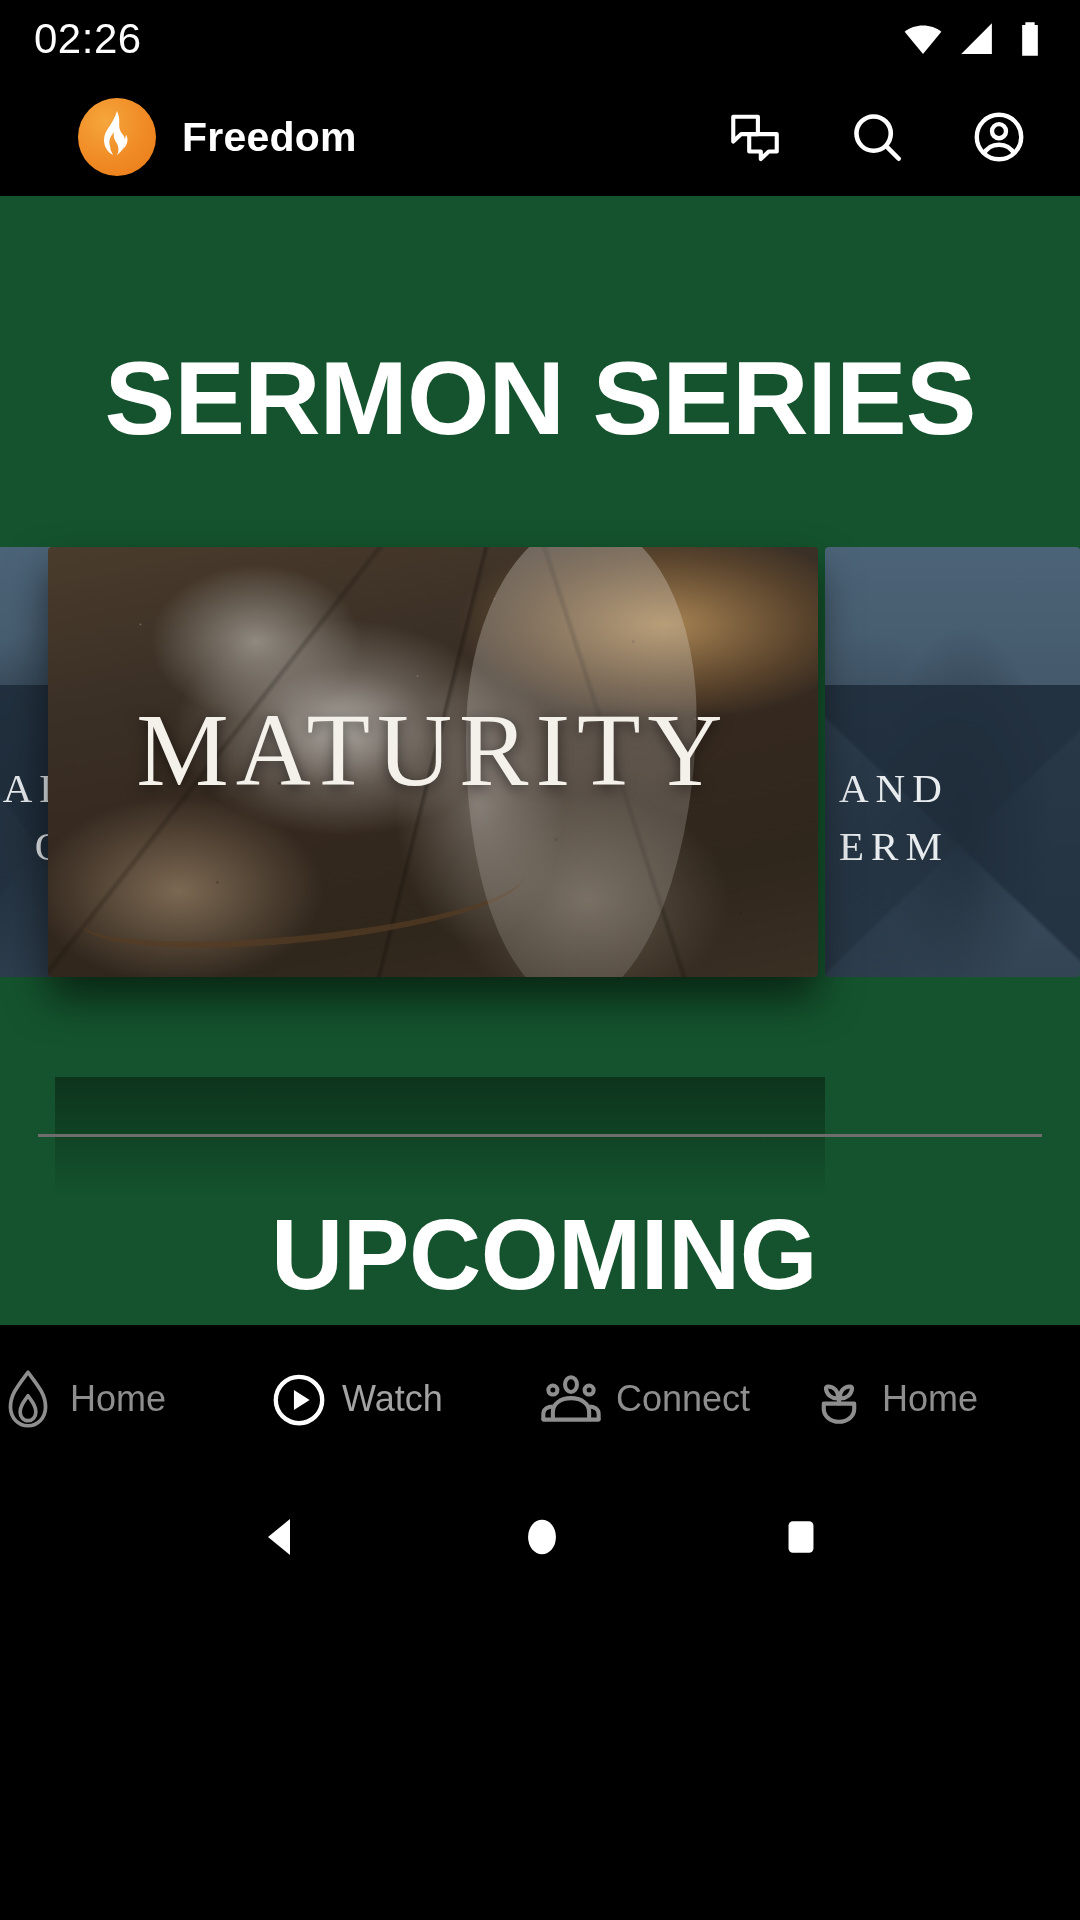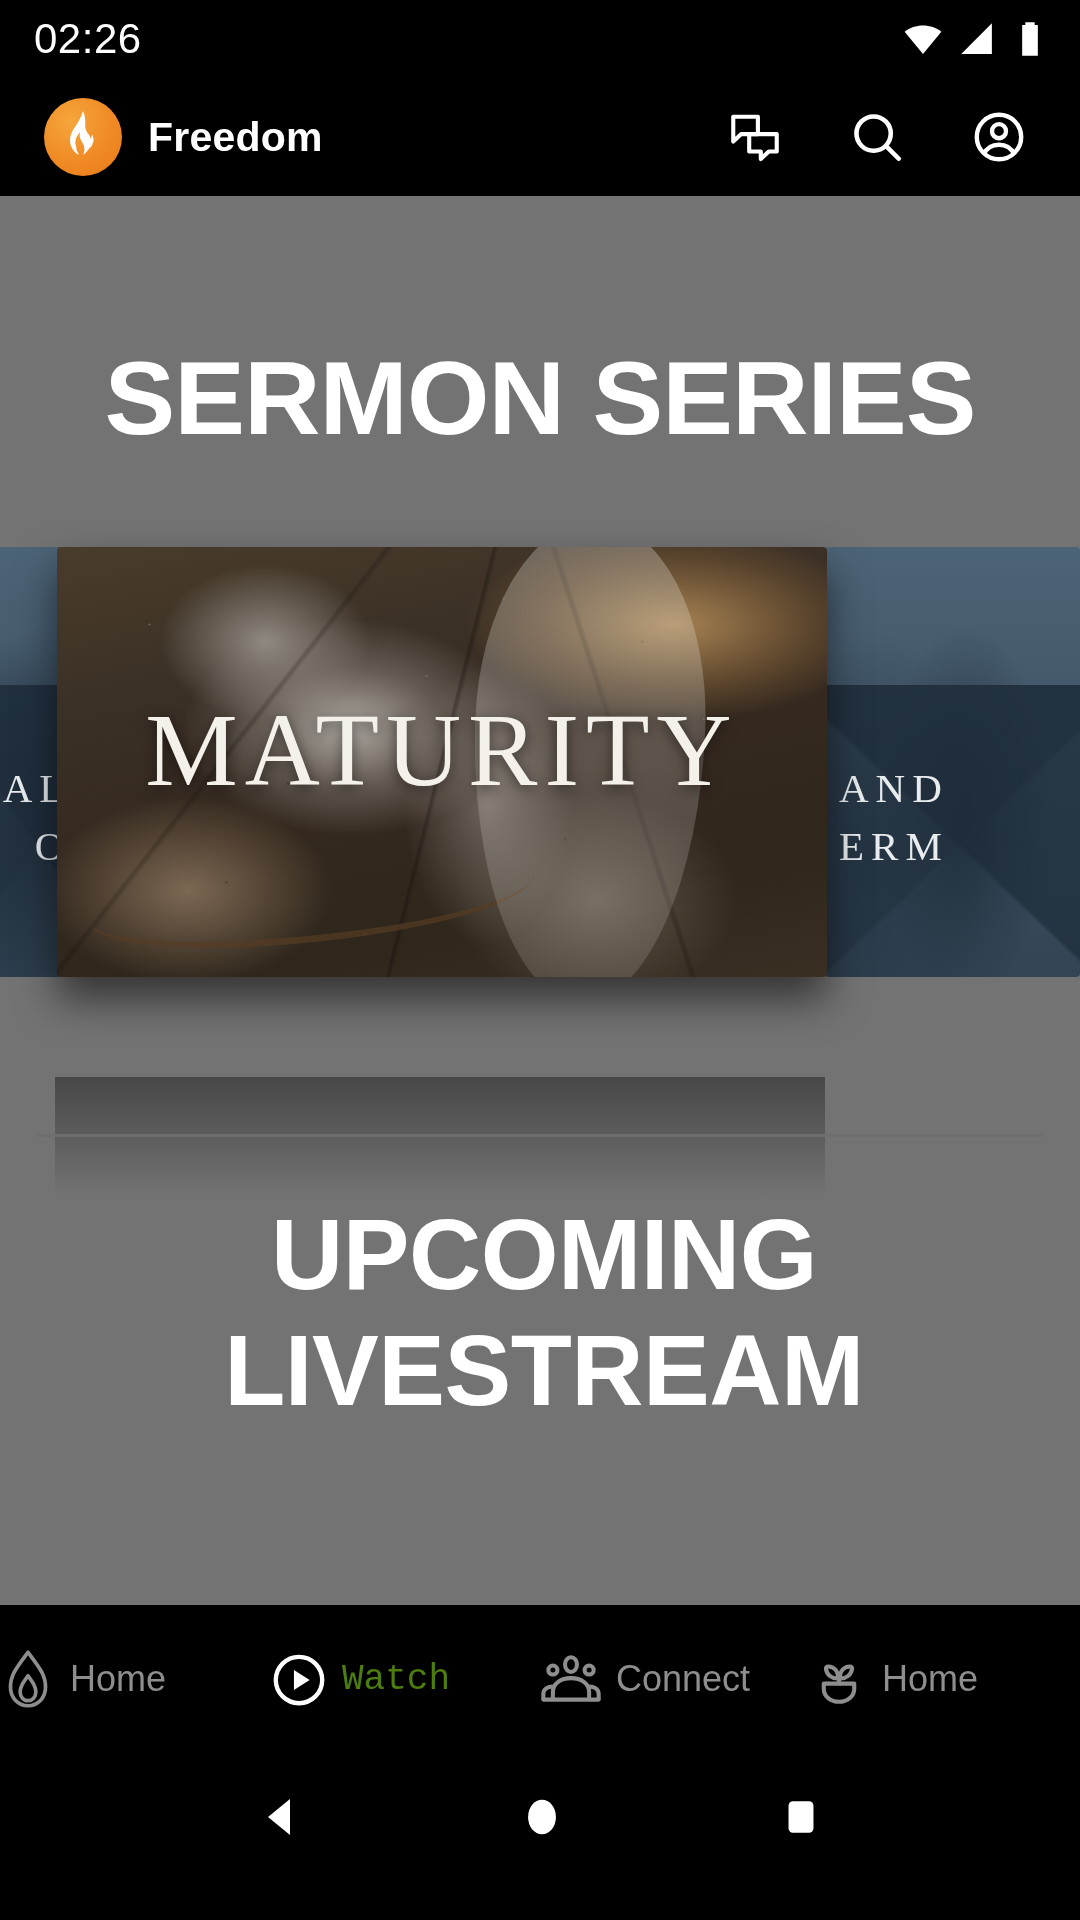--- a/index.html
+++ b/index.html
@@ -11,52 +11,53 @@
     height:78px; background:#000; display:flex; align-items:center;
     justify-content:space-between; padding:0 30px 0 34px;
   }
   .status-time { color:#fff; font-size:42px; letter-spacing:.5px; font-weight:400; }
   .status-icons { display:flex; align-items:center; gap:12px; }
 
   
   .app-header {
     height:118px; background:#000; display:flex; align-items:center;
     padding:0 34px 0 44px;
+    margin-left:34px;
   }
   .brand { display:flex; align-items:center; gap:26px; }
   .logo-circle {
     width:78px; height:78px; border-radius:50%;
     background:radial-gradient(circle at 35% 30%, #f5a63c 0%, #f08a24 55%, #e87a18 100%);
     display:flex; align-items:center; justify-content:center; flex:none;
   }
   .brand-name { color:#fff; font-size:41px; font-weight:700; letter-spacing:.2px; }
   .header-actions { margin-left:auto; display:flex; align-items:center; gap:64px; padding-right:18px; }
   .hdr-icon { width:58px; height:58px; display:flex; align-items:center; justify-content:center; }
 
   
   .main {
-    position:relative; background:#737373;
-    height:1409px; overflow:hidden;
+    position:relative; background:#14532d;
+    height:1129px; overflow:hidden;
   }
   .section-title {
     color:#fff; font-weight:700; text-align:center;
     font-stretch:condensed; line-height:1.0;
   }
   #sermon-title {
     font-size:104px; letter-spacing:-1px; padding-top:150px;
     transform:scaleX(1.02);
   }
 
   
   .carousel { position:relative; margin-top:97px; height:430px; }
   .slide {
     position:absolute; top:0; height:430px; border-radius:4px; overflow:hidden;
   }
   .slide-center {
-    left:57px; width:770px; z-index:3;
+    left:48px; width:770px; z-index:3;
     box-shadow:0 22px 40px rgba(0,0,0,.55);
   }
   .slide-left  { left:-55px; width:175px; z-index:1; }
   .slide-right { left:825px; width:255px; z-index:1; }
 
   
   .art-maturity {
     position:absolute; inset:0;
     background:
       radial-gradient(ellipse 230px 150px at 38% 42%, rgba(196,192,186,.85) 0%, rgba(150,144,136,.45) 40%, rgba(0,0,0,0) 72%),
@@ -150,21 +151,21 @@
 
   
   .bottom-nav {
     height:148px; background:#000; display:flex; align-items:center;
   }
   .nav-item {
     flex:1; display:flex; flex-direction:row; align-items:center; gap:14px;
   }
   .nav-icon { height:60px; display:flex; align-items:flex-end; justify-content:center; }
   .nav-label { font-size:36px; color:#8e8e8e; font-weight:400; }
-  .nav-item.active .nav-label { color:#4d7c0f;font-family:Liberation Mono, monospace; }
+  .nav-item.active .nav-label { color:#a3a3a3; }
 
   
   .android-nav {
     height:127px; background:#000; display:flex; align-items:center;
     justify-content:space-around; padding:0 150px;
   }
   .sys-btn { display:flex; align-items:center; justify-content:center; }
 </style>
 </head>
 <body>

